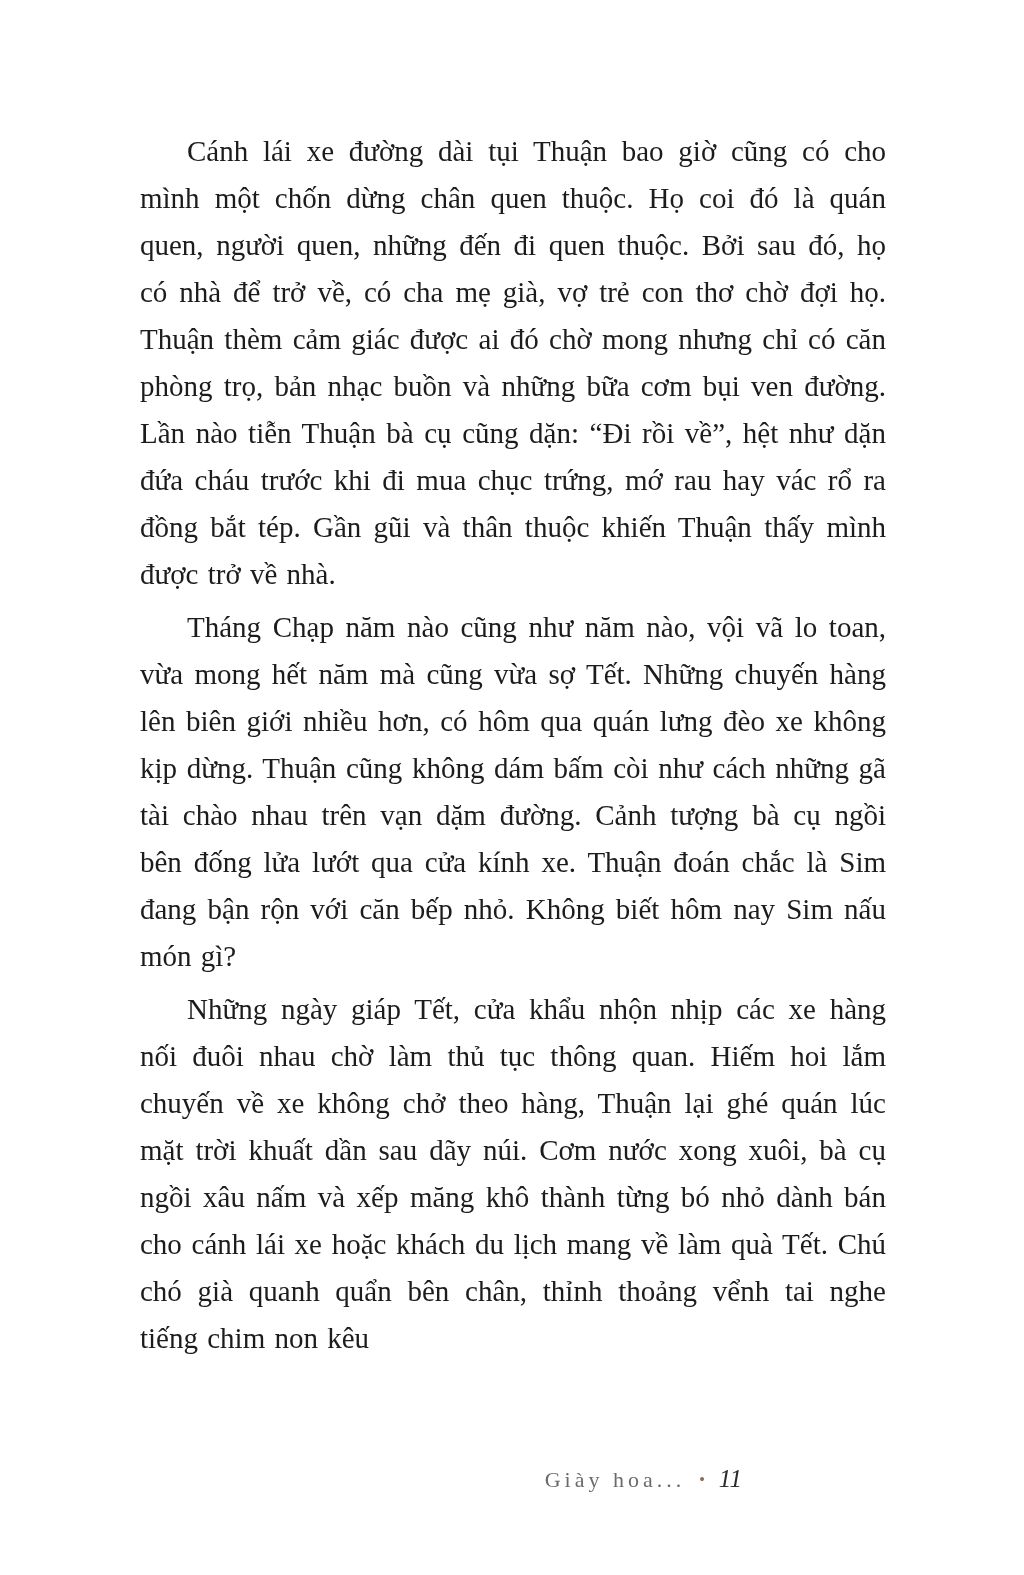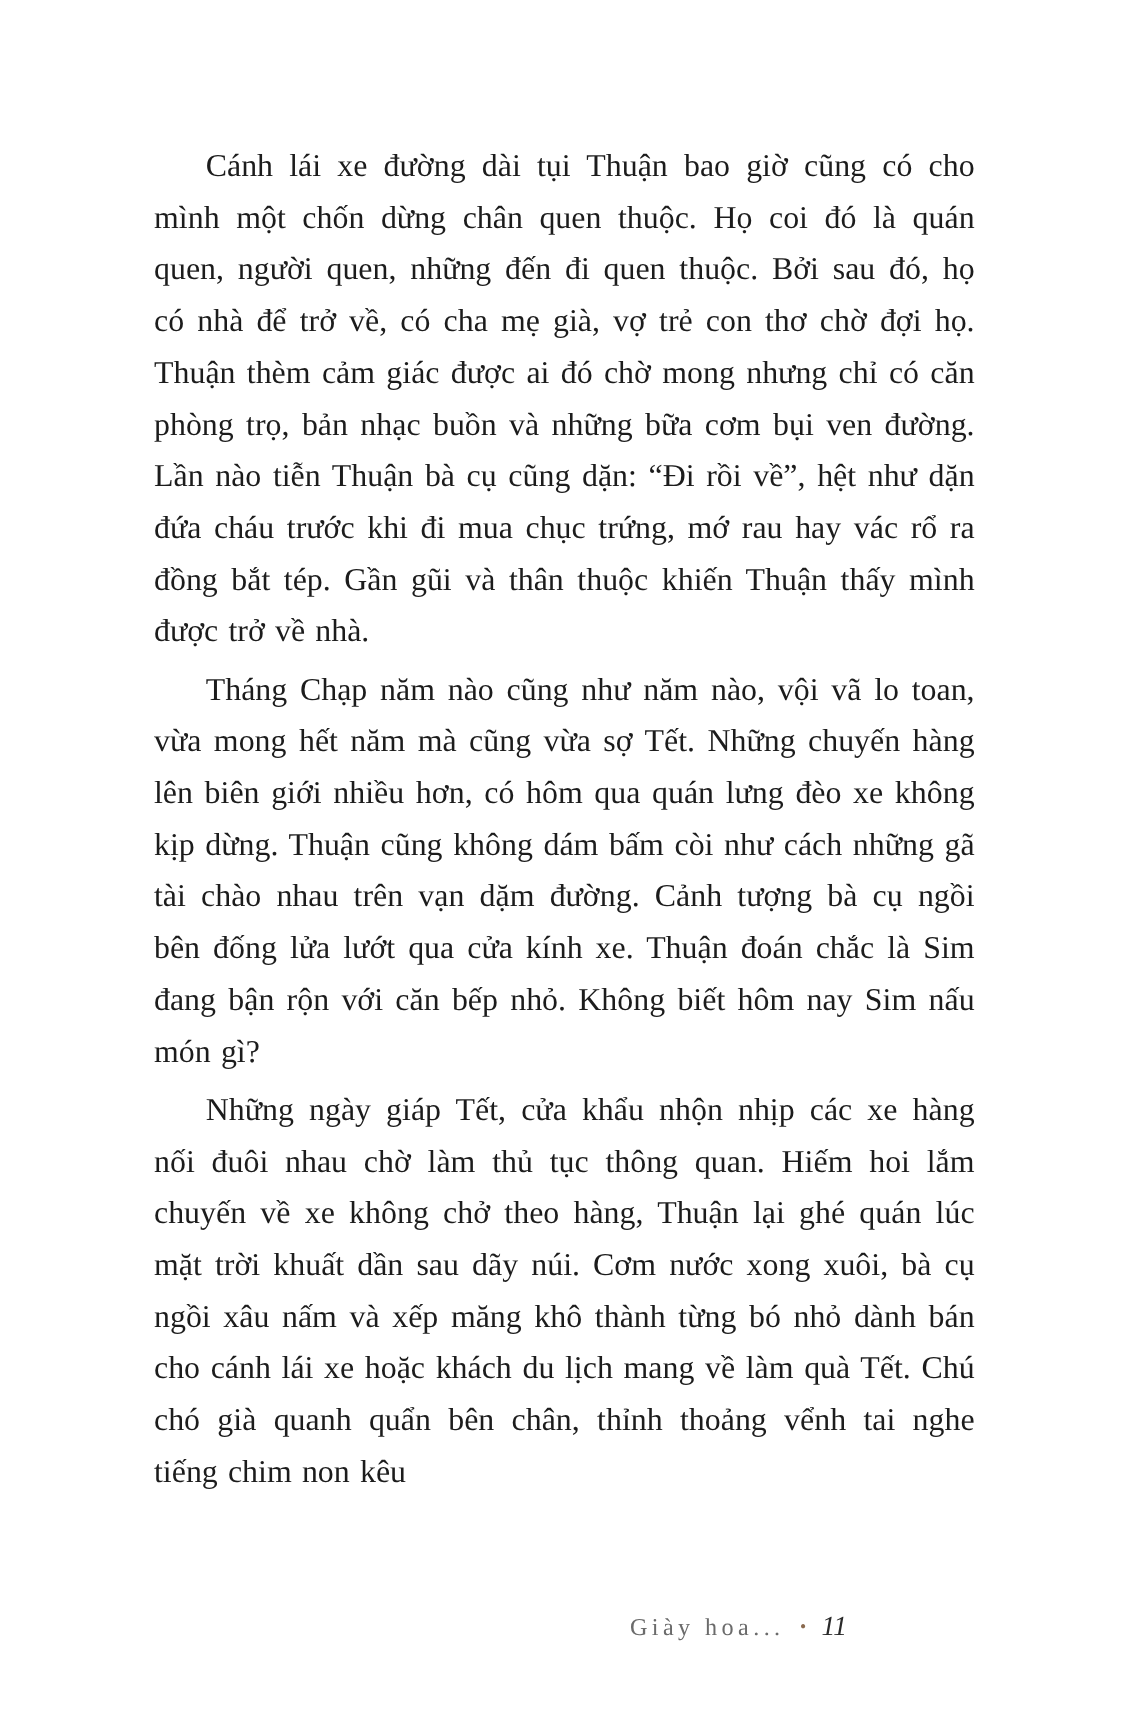--- a/index.html
+++ b/index.html
@@ -26,21 +26,21 @@
     margin: 0 0 6px 0;
     font-size: 29px;
     line-height: 47px;
     text-align: justify;
     text-indent: 47px;
     word-spacing: 2px;
     color: #1c1c1c;
   }
   .page-footer {
     position: absolute;
-    right: 128px;
+    right: 156px;
     bottom: 82px;
     display: flex;
     align-items: baseline;
     gap: 14px;
     font-family: "Liberation Serif", "DejaVu Serif", serif;
     text-align: center;
   }
   .footer-title {
     font-size: 22px;
     letter-spacing: 4px;

